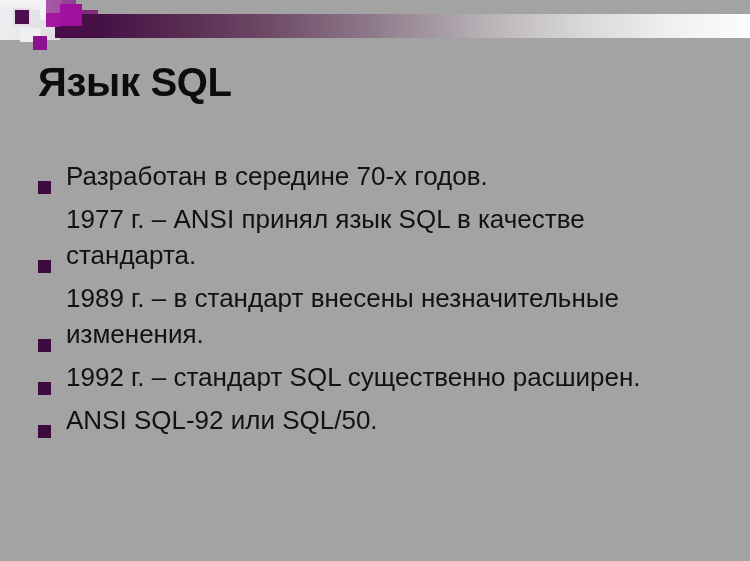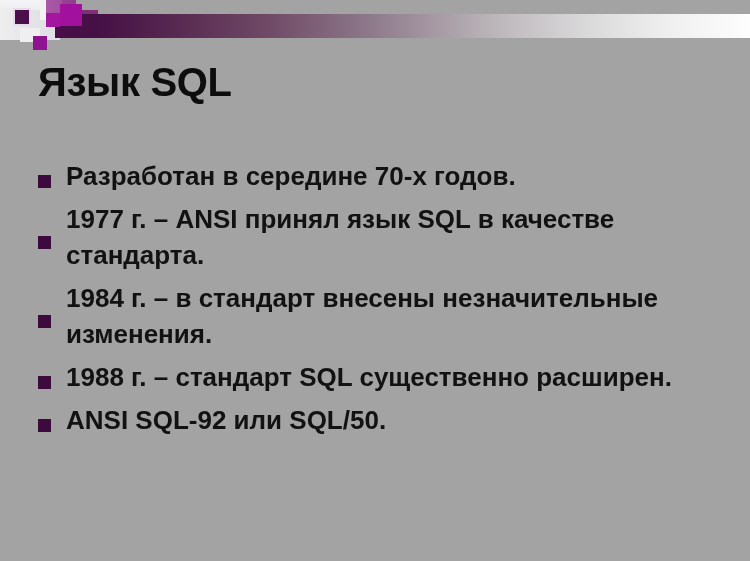--- a/index.html
+++ b/index.html
@@ -156,23 +156,22 @@
 
   
   .bullets {
     position: absolute;
     left: 38px;
     top: 158px;
     width: 690px;
   }
   .bullet-row {
     display: flex;
-    align-items: center;
+    align-items: flex-end;
     margin-bottom: 7px;
-    font-weight: bold;
   }
   .bullet-marker {
     flex: 0 0 auto;
     width: 13px;
     height: 13px;
     background: #3d0a3d;
     margin-top: 11px;
     margin-right: 15px;
   }
   .bullet-text {
@@ -211,26 +210,26 @@
       <span class="bullet-text">Разработан в середине 70-х годов.</span>
     </div>
 
     <div class="bullet-row">
       <span class="bullet-marker"></span>
       <span class="bullet-text">1977 г. – ANSI принял язык SQL в качестве стандарта.</span>
     </div>
 
     <div class="bullet-row">
       <span class="bullet-marker"></span>
-      <span class="bullet-text">1984 г. – в стандарт внесены незначительные изменения.</span>
-    </div>
-
-    <div class="bullet-row">
-      <span class="bullet-marker"></span>
-      <span class="bullet-text">1988 г. – стандарт SQL существенно расширен.</span>
+      <span class="bullet-text">1989 г. – в стандарт внесены незначительные изменения.</span>
+    </div>
+
+    <div class="bullet-row">
+      <span class="bullet-marker"></span>
+      <span class="bullet-text">1992 г. – стандарт SQL существенно расширен.</span>
     </div>
 
     <div class="bullet-row">
       <span class="bullet-marker"></span>
       <span class="bullet-text">ANSI SQL-92 или SQL/50.</span>
     </div>
 
   </div>
 </div>
 

